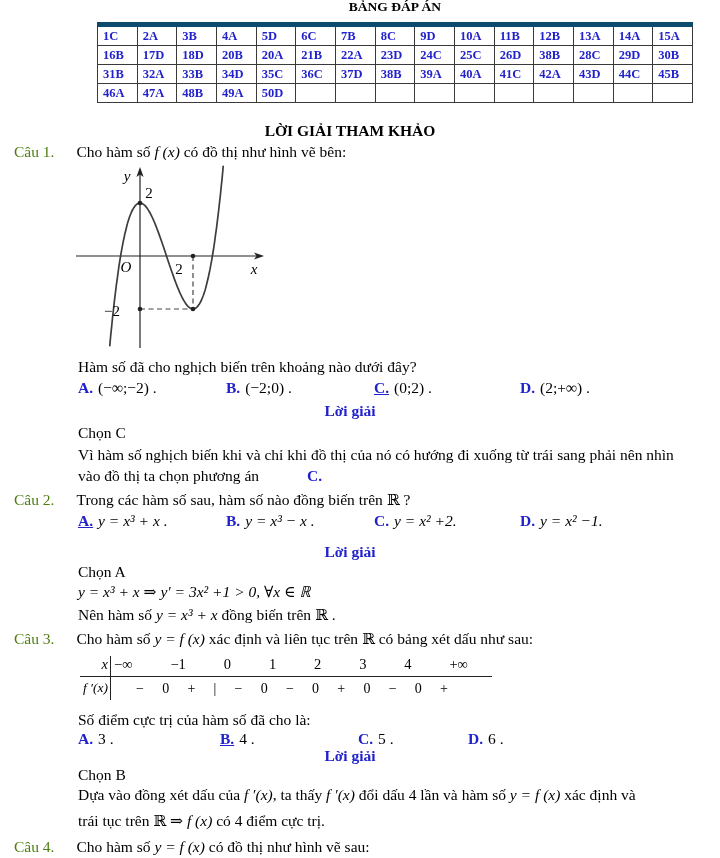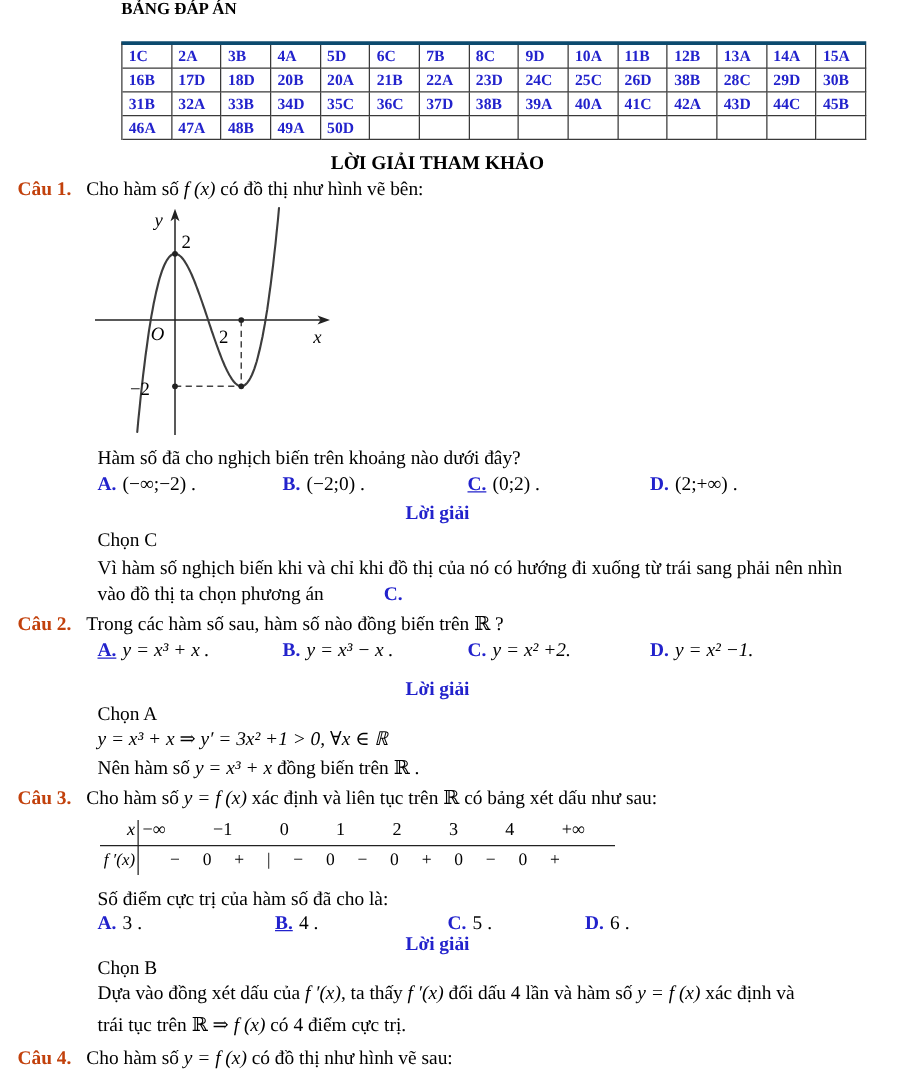--- a/index.html
+++ b/index.html
@@ -2,28 +2,28 @@
 <html><head>
 <meta charset="utf-8">
 <style>
   *{margin:0;padding:0;box-sizing:border-box}
   html,body{width:720px;height:858px;background:#fff}
   body{position:relative;font-family:"Liberation Serif","DejaVu Serif",serif;color:#000;
        font-size:15.5px;overflow:hidden;line-height:21px}
   .abs{position:absolute}
   .m{font-style:italic}
   .u{text-decoration:underline}
-  .answer-title{top:-1px;left:97px;width:596px;font-weight:bold;font-size:13.5px;line-height:15px}
-  .agrid{top:33px;left:97px;width:596px;display:grid;grid-template-columns:repeat(15,1fr);
-         border-top:3px solid #0c4a6e;border-left:1px solid #3a3a3a}
+  .answer-title{top:-1px;left:97px;width:596px;text-align:center;font-weight:bold;font-size:13.5px;line-height:15px}
+  .agrid{top:22px;left:97px;width:596px;display:grid;grid-template-columns:repeat(15,1fr);
+         border-top:5px solid #0c4a6e;border-left:1px solid #3a3a3a}
   .agrid span{height:19px;line-height:18px;border-right:1px solid #3a3a3a;border-bottom:1px solid #3a3a3a;
               font-weight:bold;color:#2222cc;font-size:12.5px;padding-left:5px;overflow:hidden}
   .sol-title{top:120px;left:5px;width:690px;text-align:center;font-weight:bold;font-size:15.5px}
   .cau{left:14px}
-  .cau-label{color:#c2410c;font-weight:bold;margin-right:12px}
+  .cau-label{color:#4d7c0f;font-weight:normal;margin-right:22px}
   .ind{left:78px}
   .loigiai{left:5px;width:690px;text-align:center;color:#2222cc;font-weight:bold}
   .chon{left:78px;font-weight:normal}
   .opts{left:78px;width:620px;height:22px;position:absolute}
   .opt{position:absolute;top:0;white-space:nowrap}
   .ol{color:#2222cc;font-weight:bold}
   .ot{margin-left:5px}
   .wide{width:616px}
   .ansref{margin-left:48px;color:#2222cc;font-weight:bold}
   

